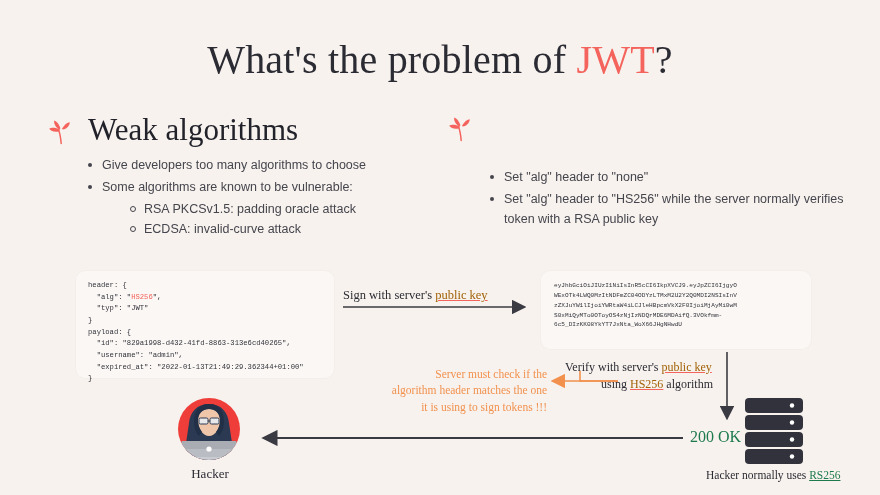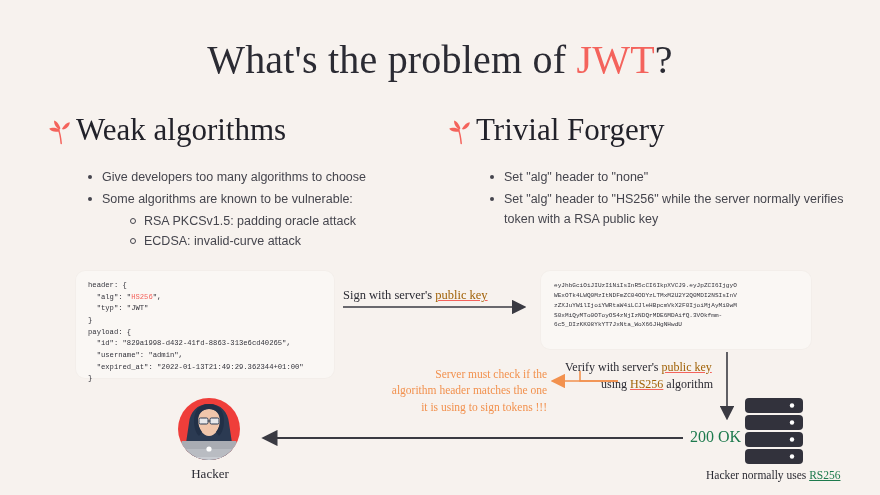--- a/index.html
+++ b/index.html
@@ -34,20 +34,21 @@
     letter-spacing: 0.2px;
     white-space: nowrap;
   }
   .title .accent { color: #f4635c; }
 
   
   .heading {
     position: absolute;
     display: flex;
     align-items: center;
+    gap: 12px;
   }
   .heading-left  { top: 112px; left: 46px; }
   .heading-right { top: 112px; left: 446px; }
 
   .heading-text {
     font-family: "Liberation Serif", serif;
     font-size: 31px;
     color: #22222a;
     font-weight: 400;
     white-space: nowrap;
@@ -55,21 +56,21 @@
 
   .seedling { width: 30px; height: 30px; display: block; }
 
   
   .bullets {
     position: absolute;
     font-size: 12.5px;
     color: #45454d;
     line-height: 1.55;
   }
-  .bullets-left  { top: 168px; left: 88px; width: 350px; }
+  .bullets-left  { top: 156px; left: 88px; width: 350px; }
   .bullets-right { top: 168px; left: 490px; width: 360px; }
 
   .bullets ul { list-style: none; }
   .bullets > ul > li {
     position: relative;
     padding-left: 14px;
     margin-bottom: 3px;
   }
   .bullets > ul > li::before {
     content: "";
@@ -216,21 +217,20 @@
 
   <div class="heading heading-right">
     <span>
       <svg class="seedling" viewBox="0 0 30 30" aria-hidden="true">
         <path d="M15.2 28.5 C14.6 22 14.2 18 12.2 14.5" stroke="#f4635c" stroke-width="1.5" fill="none" stroke-linecap="round"></path>
         <path d="M13.8 14.6 C9.6 12.2 5.4 12.4 3.2 13.8 C5.2 16.6 9.6 17.6 13.4 16.2 Z" fill="#f4635c"></path>
         <path d="M14.4 13.6 C13.4 9.2 10.6 6.2 8.2 5.4 C7.6 8.8 9.8 12.6 13.4 14.4 Z" fill="#f4635c"></path>
         <path d="M16.0 13.8 C18.0 9.8 21.4 7.4 23.8 7.2 C23.6 10.8 20.6 13.8 16.8 14.6 Z" fill="#f4635c"></path>
       </svg>
     </span>
-    <span class="heading-text">Trivial Forgery</span>
   </div>
 
   <div class="bullets bullets-left">
     <ul>
       <li>
         <span>Give developers too many algorithms to choose</span>
       </li>
       <li>
         <span>Some algorithms are known to be vulnerable:</span>
         <ul>

